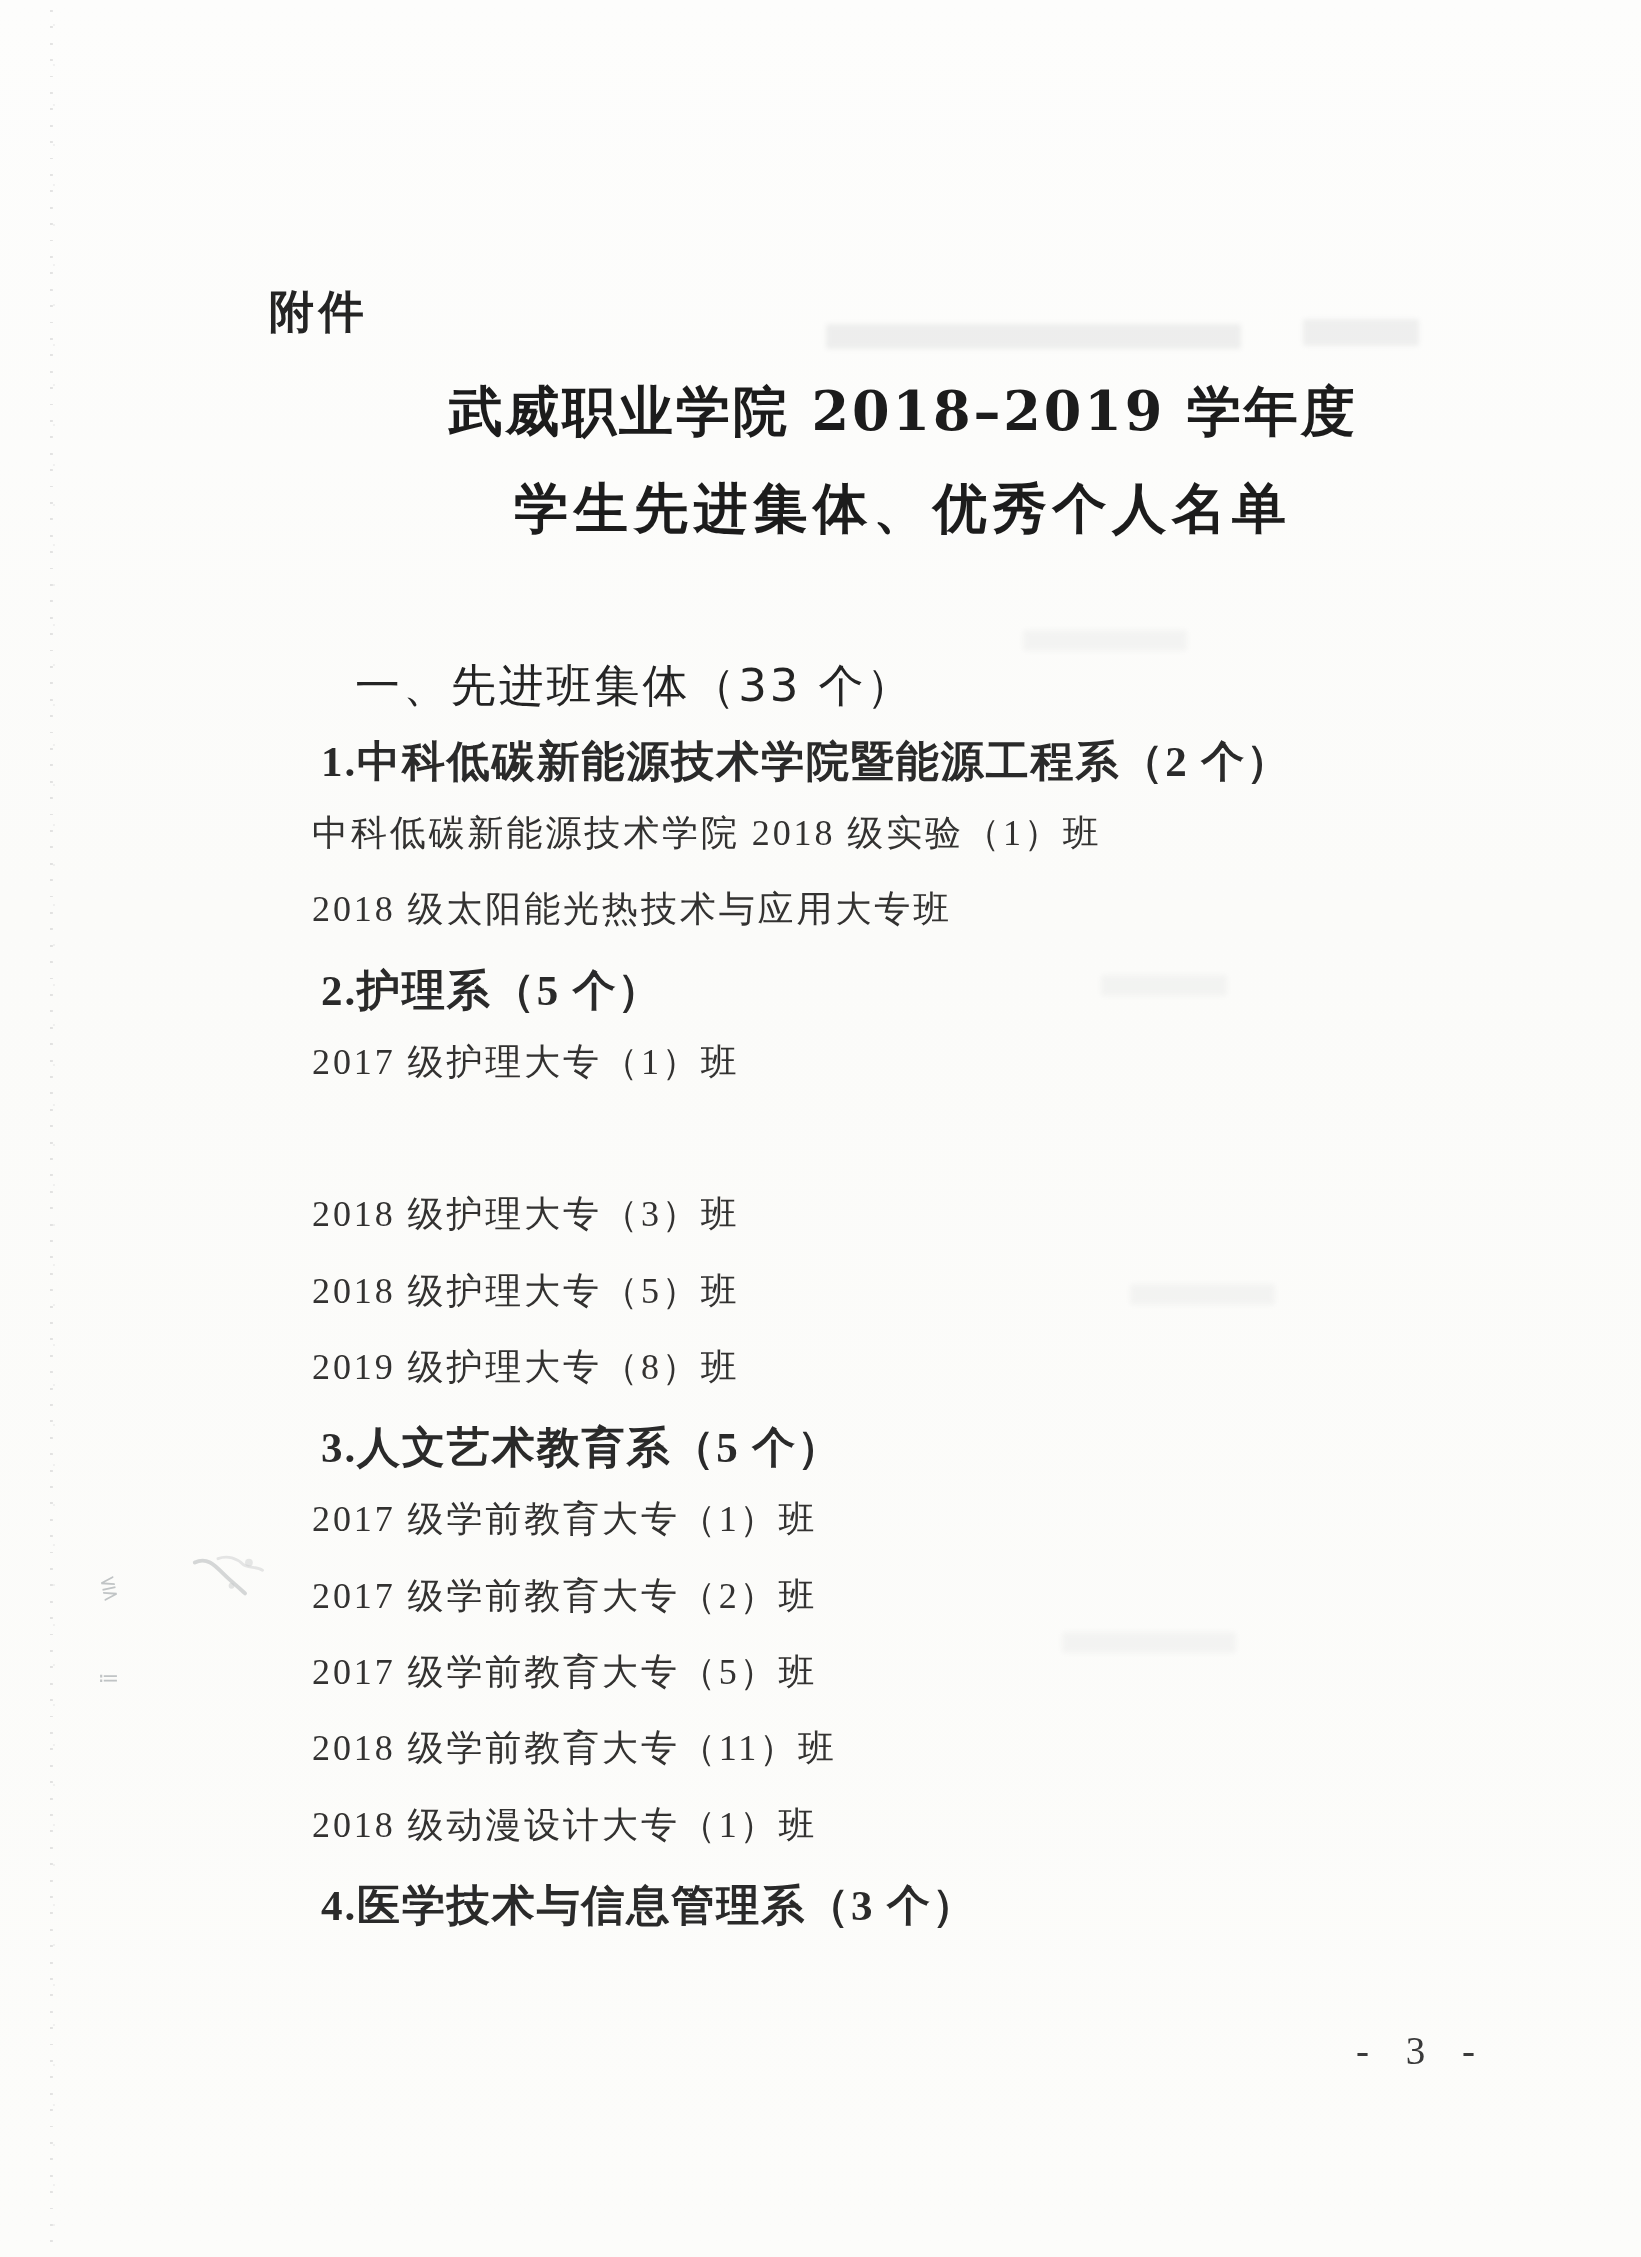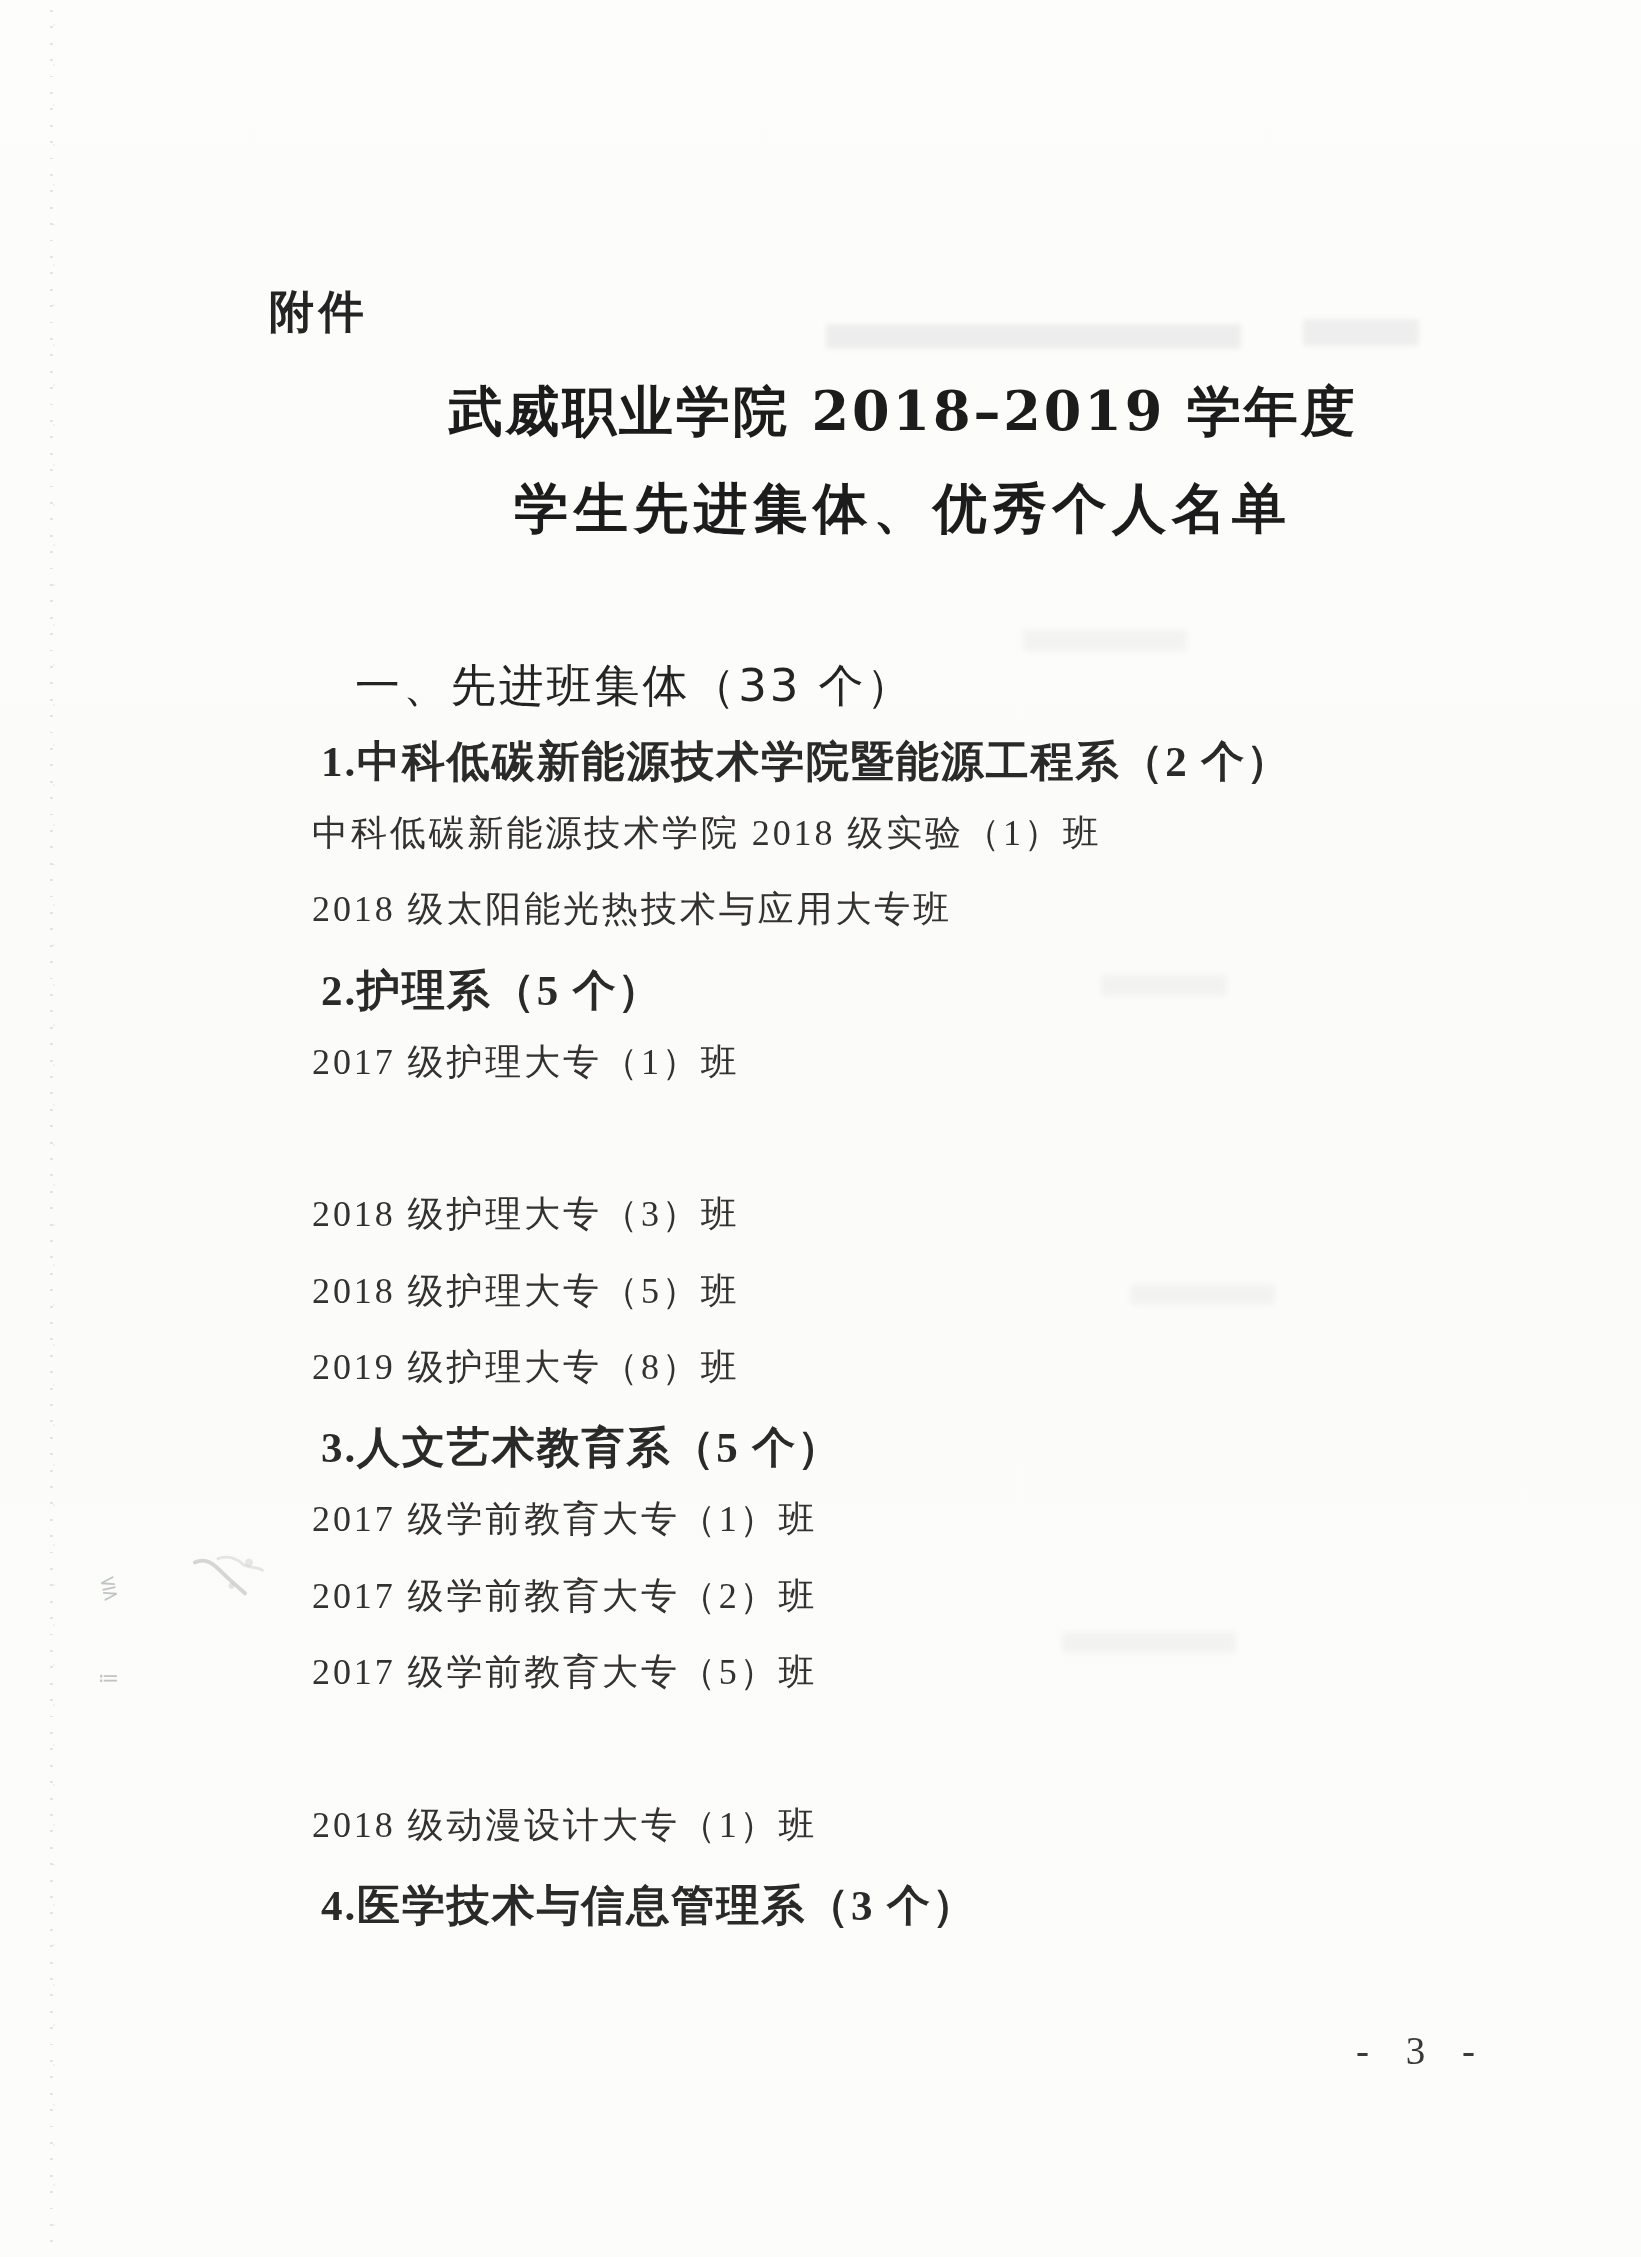--- a/index.html
+++ b/index.html
@@ -175,20 +175,21 @@
   <div class="line grp" style="top:966px">2.护理系（5 个）</div>
   <div class="line itm" style="top:1042px">2017 级护理大专（1）班</div>
   <div class="line itm" style="top:1194px">2018 级护理大专（3）班</div>
   <div class="line itm" style="top:1271px">2018 级护理大专（5）班</div>
   <div class="line itm" style="top:1347px">2019 级护理大专（8）班</div>
 
   <div class="line grp" style="top:1423px">3.人文艺术教育系（5 个）</div>
   <div class="line itm" style="top:1499px">2017 级学前教育大专（1）班</div>
   <div class="line itm" style="top:1576px">2017 级学前教育大专（2）班</div>
   <div class="line itm" style="top:1652px">2017 级学前教育大专（5）班</div>
+  <div class="line itm" style="top:1728px">2018 级学前教育大专（11）班</div>
   <div class="line itm" style="top:1805px">2018 级动漫设计大专（1）班</div>
 
   <div class="line grp" style="top:1881px">4.医学技术与信息管理系（3 个）</div>
 
   <div class="page-number">- 3 -</div>
 
 </div>
 
 
 </body></html>

